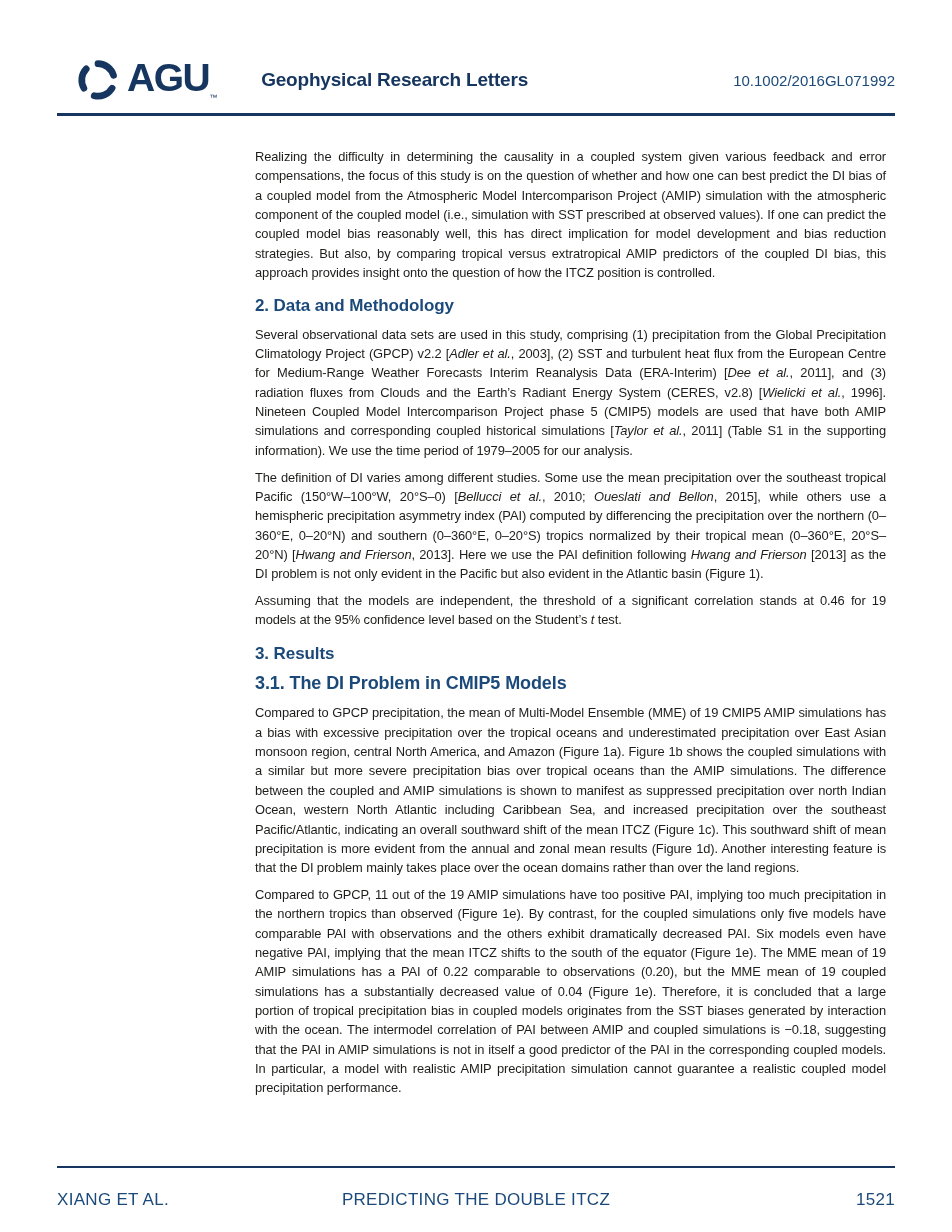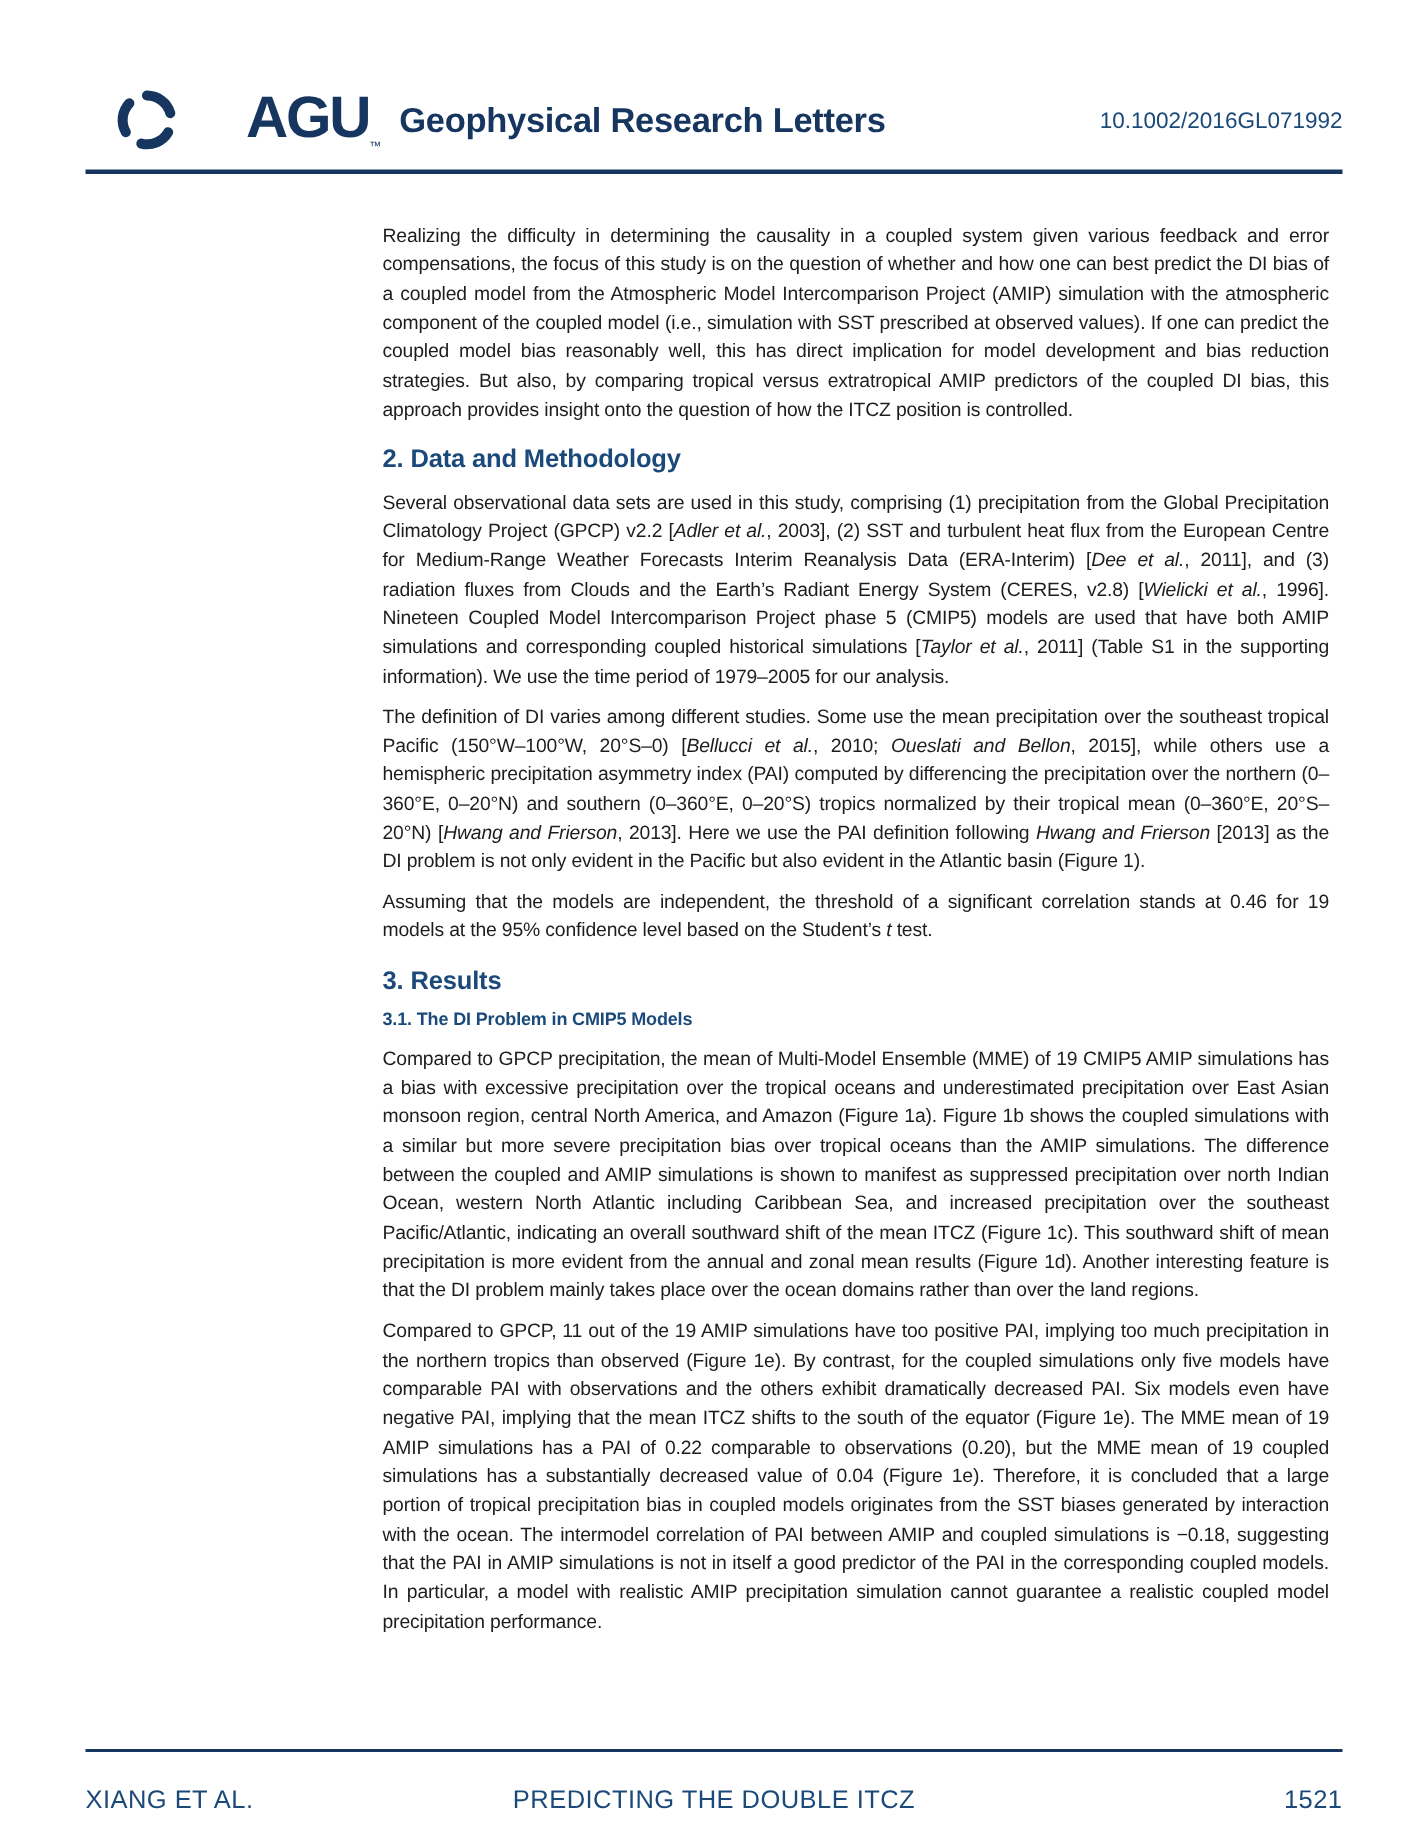--- a/index.html
+++ b/index.html
@@ -16,30 +16,30 @@
     width:952px;height:1232px;
     background:#ffffff;
     font-family:"Liberation Sans", sans-serif;
     overflow:hidden;
   }
   
   .hdr{
     position:absolute;top:52px;left:75px;right:57px;height:56px;
     display:flex;align-items:center;
   }
-  .logo-group{display:flex;align-items:center;gap:37px;}
+  .logo-group{display:flex;align-items:center;}
   .logo-icon{width:46px;height:46px;flex:0 0 auto;}
   .agu-word{
     font-size:39px;font-weight:bold;color:var(--brand);
     letter-spacing:-1.5px;line-height:1;margin-left:6px;
   }
   .agu-tm{font-size:8px;font-weight:normal;vertical-align:sub;letter-spacing:0;}
   .journal-title{
-    font-size:23px;font-weight:bold;color:var(--brand);
-    margin-left:12px;letter-spacing:-0.2px;
+    font-size:19px;font-weight:bold;color:var(--brand);
+    margin-left:44px;letter-spacing:-0.2px;
   }
   .doi{margin-left:auto;font-size:15px;color:var(--heading);}
   
   .rule{position:absolute;left:57px;width:838px;background:var(--rule);}
   .rule-top{top:113px;height:2.5px;}
   .rule-bottom{top:1166px;height:1.6px;}
   
   .body-col{
     position:absolute;top:147px;left:255px;width:631px;
     color:var(--text);
@@ -47,21 +47,21 @@
     text-align:justify;
     letter-spacing:-0.1px;
   }
   .body-col p{margin:0 0 7.5px;}
   h2.section{
     font-size:17px;font-weight:bold;color:var(--heading);
     margin:13px 0 8px;letter-spacing:-0.1px;line-height:1.25;
     text-align:left;
   }
   h3.subsection{
-    font-size:12px;font-weight:bold;color:var(--heading);
+    font-size:18px;font-weight:bold;color:var(--heading);
     margin:3px 0 8px;line-height:1.3;text-align:left;
   }
   
   .ftr{
     position:absolute;top:1179px;left:57px;width:838px;
     display:grid;grid-template-columns:1fr auto 1fr;align-items:baseline;
     font-size:17px;color:var(--footer);letter-spacing:0.3px;
   }
   .ftr .mid{justify-self:center;text-align:center;}
   .ftr .right{justify-self:end;margin-top:11px;}

